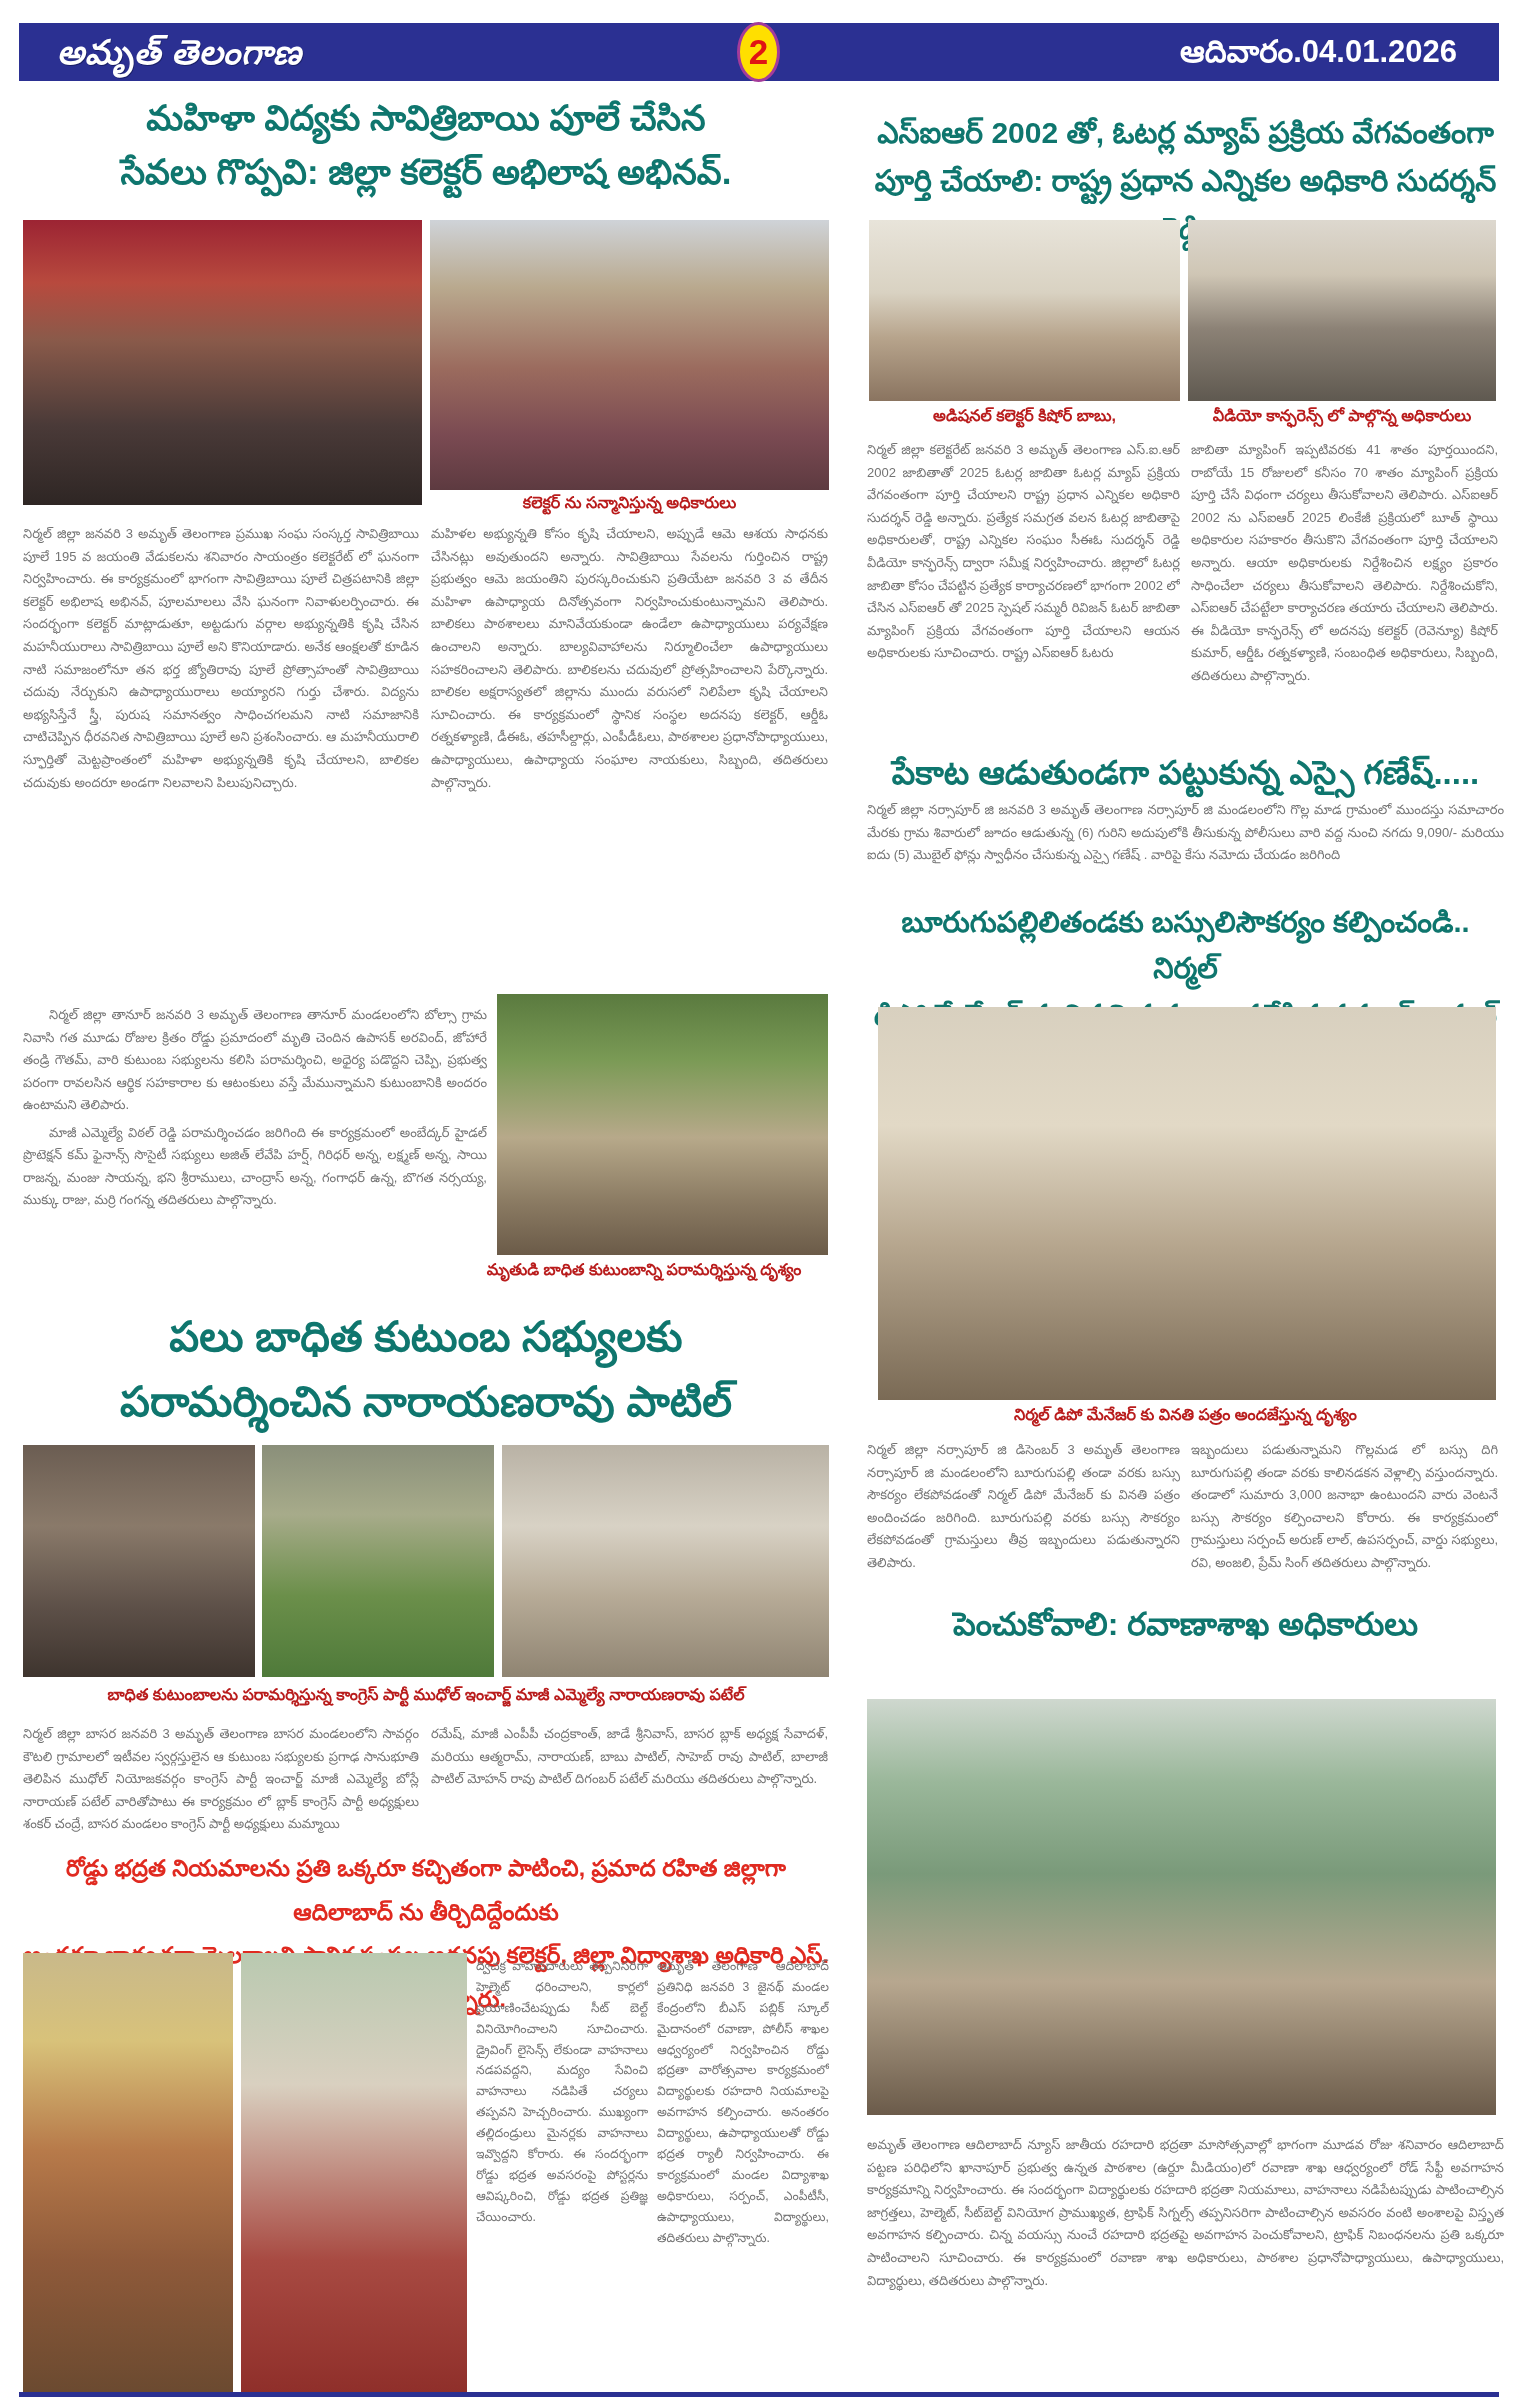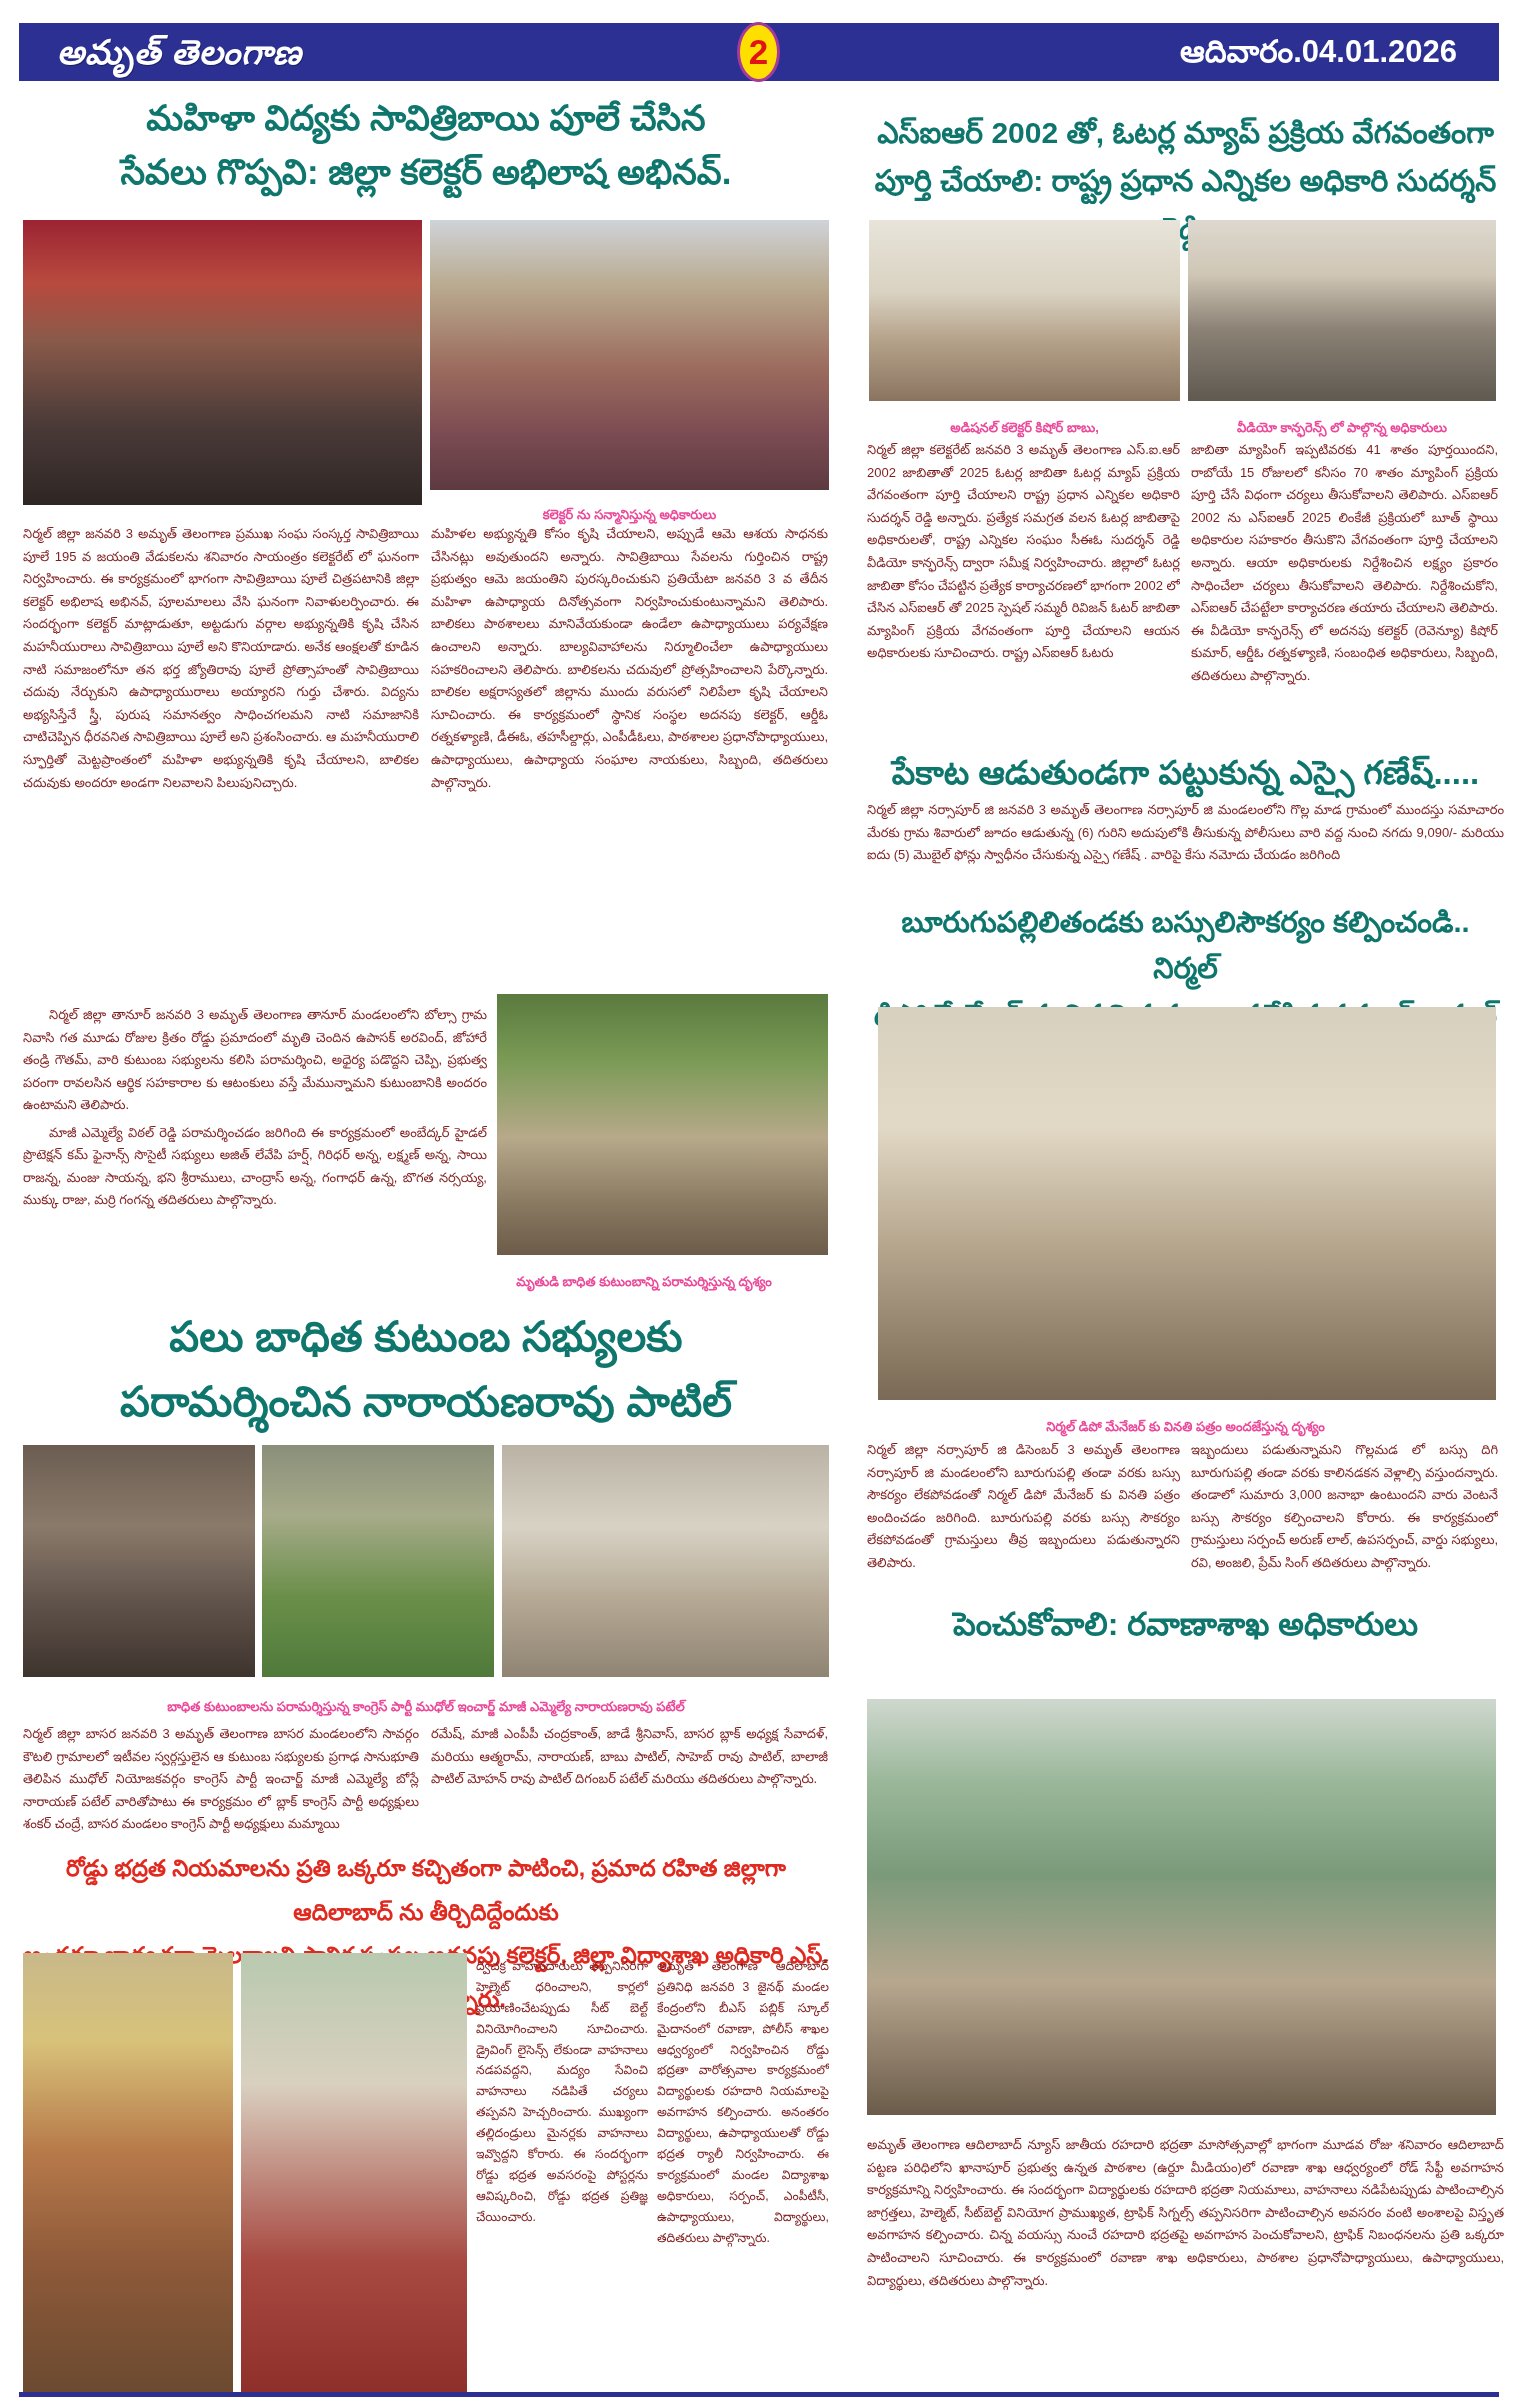--- a/index.html
+++ b/index.html
@@ -11,23 +11,23 @@
   .mast-title{color:#ffffff;font-weight:bold;font-style:italic;font-size:34px;line-height:58px;
     text-shadow:0.8px 0.8px 0 #1a1f66;letter-spacing:0.8px;}
   .mast-date{color:#ffffff;font-weight:bold;font-size:31px;line-height:58px;text-align:right;}
   .page-badge{width:43px;height:60px;background:#ffdf00;border:3.1px solid #a43b9a;border-radius:50%;
     color:#e01414;font-size:35px;font-weight:bold;text-align:center;line-height:54px;}
   
   .hl{color:#0f766e;font-weight:bold;text-align:center;}
   .hl-line{display:block;}
   .hl-red{color:#e02a20;font-weight:bold;text-align:center;}
   
-  .caption{color:#ec4899;font-weight:bold;font-size:13px;text-align:center;overflow:hidden;white-space:nowrap;margin-top:13px;}
+  .caption{color:#b91c1c;font-weight:bold;font-size:16px;text-align:center;overflow:hidden;white-space:nowrap;}
   
-  .body-text{font-size:13px;line-height:1.74;text-align:justify;color:#7f1d1d;overflow:hidden;}
+  .body-text{font-size:13px;line-height:1.74;text-align:justify;color:#737373;overflow:hidden;}
   .body-text p{margin:0 0 4.6px 0;text-indent:26px;}
   .body-sm{font-size:12.3px;line-height:1.7;}
   
   .photo{overflow:hidden;}
   .ph-l1a{background:linear-gradient(180deg,#9c2433 0%,#b84a3e 22%,#8a5a4a 42%,#4a3a38 72%,#2e2624 100%);}
   .ph-l1b{background:linear-gradient(180deg,#cfd3d8 0%,#b9a98e 25%,#9b6b5e 55%,#7a4a52 80%,#5d3a40 100%);}
   .ph-r1a{background:linear-gradient(180deg,#e8e4da 0%,#d9d2c2 40%,#b7a48c 65%,#8a7460 100%);}
   .ph-r1b{background:linear-gradient(180deg,#ddd8cf 0%,#cfc6b5 30%,#8c8276 60%,#5f5950 100%);}
   .ph-acc{background:linear-gradient(180deg,#5a7a3f 0%,#7a9a55 25%,#b7a98a 55%,#8a7a62 80%,#6b5b48 100%);}
   .ph-n1{background:linear-gradient(180deg,#6b5d52 0%,#8a7a6a 35%,#5d5048 70%,#3e342e 100%);}

